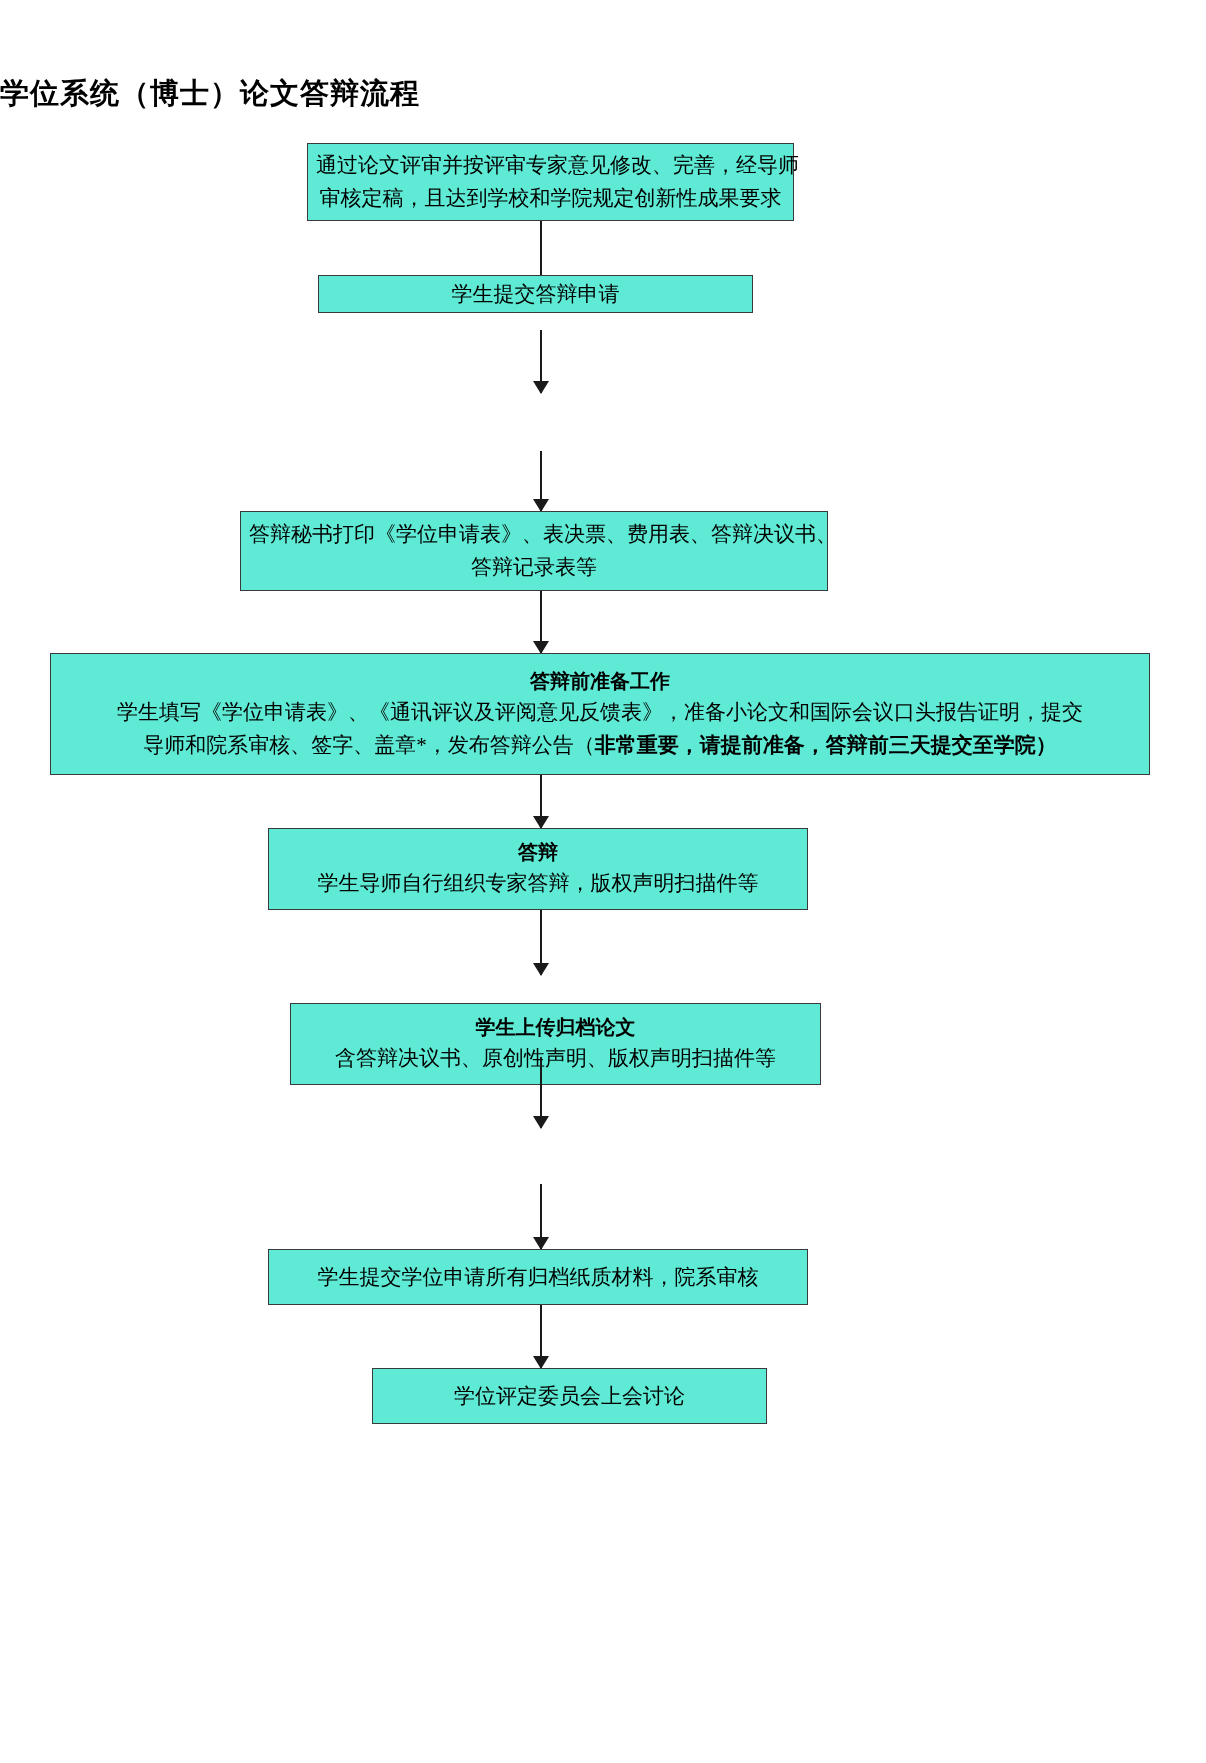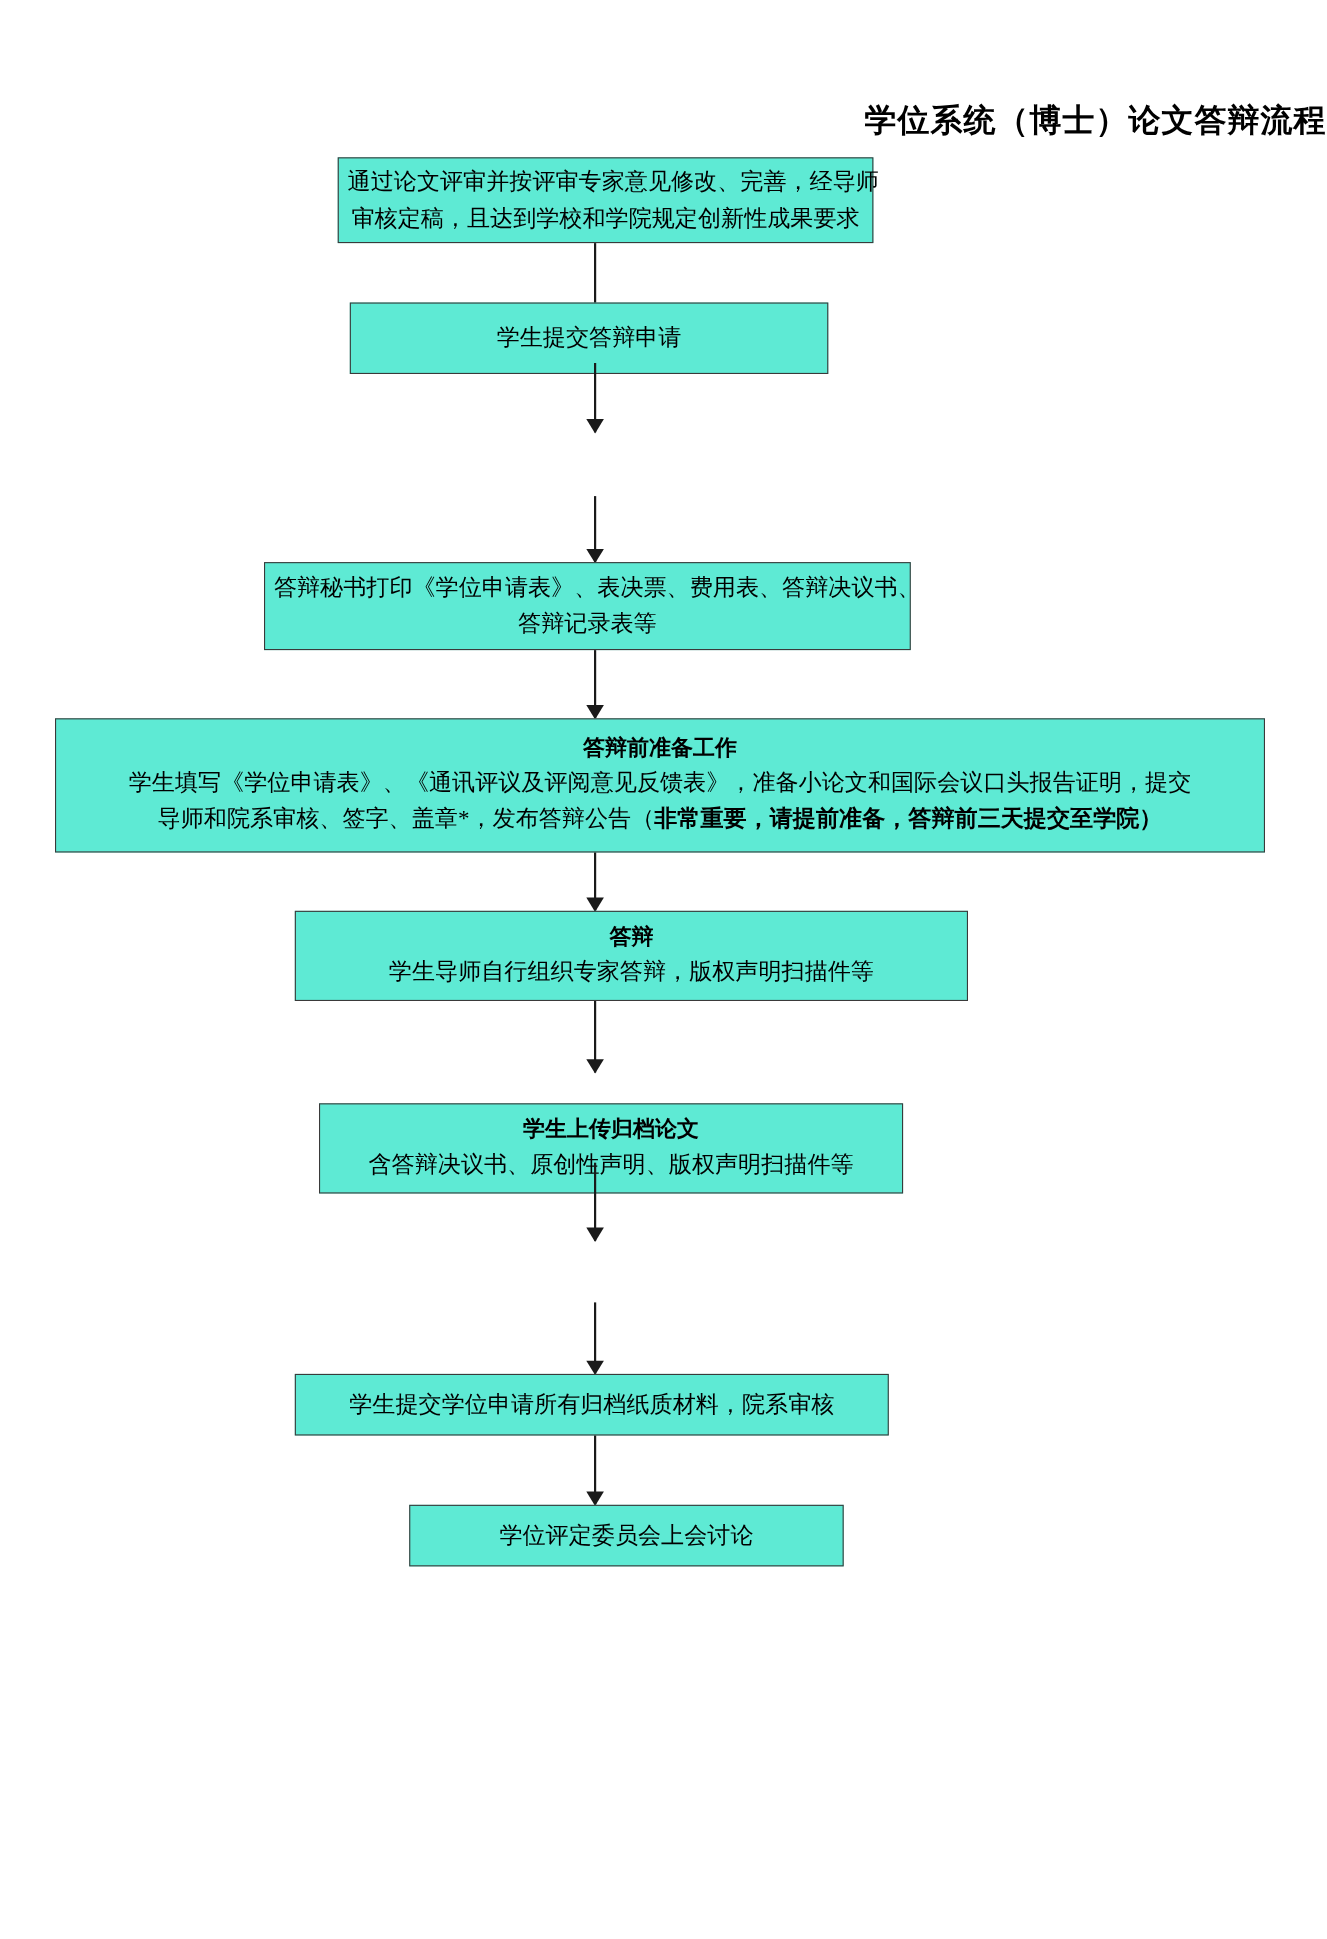--- a/index.html
+++ b/index.html
@@ -20,26 +20,25 @@
     position: relative;
     width: 1206px;
     height: 1763px;
   }
 
   .title {
     position: absolute;
     left: 0;
     top: 74px;
     width: 1206px;
-    text-align: right;
+    text-align: left;
     font-size: 29px;
     font-weight: bold;
     letter-spacing: 1px;
     font-family: "Liberation Sans", "DejaVu Sans", sans-serif;
-    margin-top: 16px;
   }
 
   .node {
     position: absolute;
     border: 1.5px solid #3a3a3a;
     background: #5eead4;
     box-sizing: border-box;
     display: flex;
     flex-direction: column;
     align-items: center;
@@ -94,21 +93,21 @@
 
   <div class="title">学位系统（博士）论文答辩流程</div>
 
   <div class="node" style="left:307px; top:143px; width:487px; height:78px;">
     <span class="line">通过论文评审并按评审专家意见修改、完善，经导师</span>
     <span class="line">审核定稿，且达到学校和学院规定创新性成果要求</span>
   </div>
 
   <div class="arrow" style="left:540px; top:221px; height:76px;"></div>
 
-  <div class="node" style="left:318px; top:275px; width:435px; height:65px;">
+  <div class="node" style="left:318px; top:275px; width:435px; height:38px;">
     <span class="line">学生提交答辩申请</span>
   </div>
 
   <div class="arrow" style="left:540px; top:330px; height:63px;"></div>
 
 
   <div class="arrow" style="left:540px; top:451px; height:60px;"></div>
 
   <div class="node" style="left:240px; top:511px; width:588px; height:80px;">
     <span class="line">答辩秘书打印《学位申请表》、表决票、费用表、答辩决议书、</span>
@@ -120,21 +119,21 @@
   <div class="node" style="left:50px; top:653px; width:1100px; height:122px; padding:6px 6px;">
     <span class="line heading">答辩前准备工作</span>
     <span class="line">学生填写《学位申请表》、《通讯评议及评阅意见反馈表》，准备小论文和国际会议口头报告证明，提交</span>
     <span class="line">
       <span>导师和院系审核、签字、盖章*，发布答辩公告（</span><span class="bold">非常重要，请提前准备，答辩前三天提交至学院）</span>
     </span>
   </div>
 
   <div class="arrow" style="left:540px; top:775px; height:53px;"></div>
 
-  <div class="node" style="left:268px; top:828px; width:612px; height:82px;">
+  <div class="node" style="left:268px; top:828px; width:540px; height:82px;">
     <span class="line heading">答辩</span>
     <span class="line">学生导师自行组织专家答辩，版权声明扫描件等</span>
   </div>
 
   <div class="arrow" style="left:540px; top:910px; height:65px;"></div>
 
   <div class="node" style="left:290px; top:1003px; width:531px; height:82px;">
     <span class="line heading">学生上传归档论文</span>
     <span class="line">含答辩决议书、原创性声明、版权声明扫描件等</span>
   </div>

